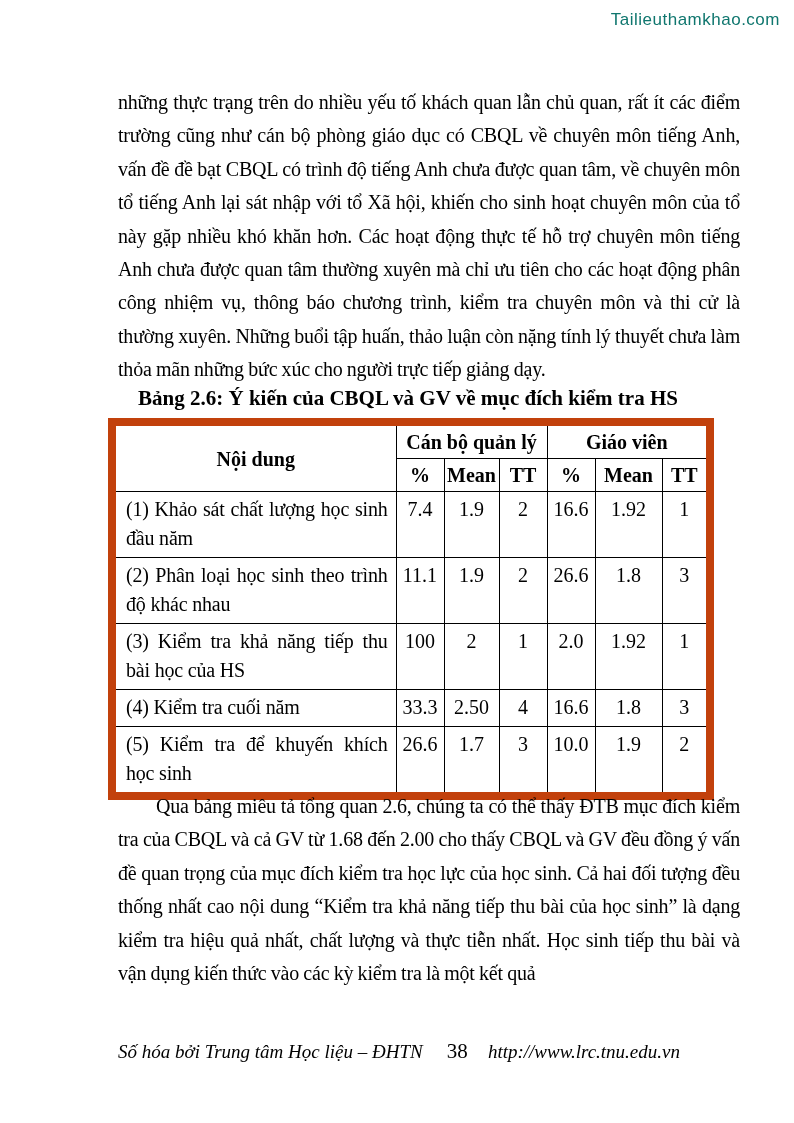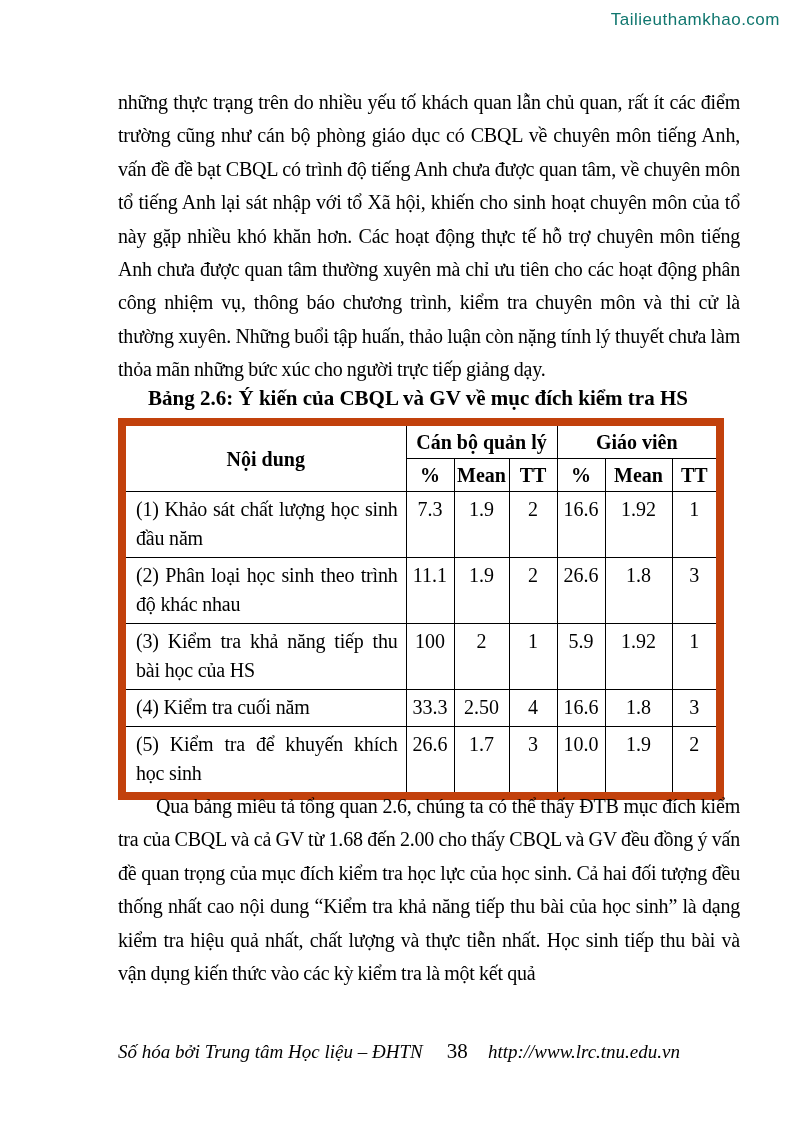--- a/index.html
+++ b/index.html
@@ -17,21 +17,21 @@
     font-size: 17px; color: #0f766e; letter-spacing: 0.5px;
   }
   .para {
     position: absolute; left: 118px; width: 622px;
     font-size: 20px; line-height: 33.4px;
     text-align: justify; letter-spacing: -0.2px; word-spacing: -0.5px;
     margin: 0;
   }
   #para1 { top: 86px; }
   #para2 { top: 790px; text-indent: 38px; }
-  .table-block { position: absolute; left: 118px; top: 386px; width: 600px; }
+  .table-block { position: absolute; left: 108px; top: 386px; width: 600px; }
   .table-title {
     font-size: 21px; font-weight: bold; text-align: center;
     margin: 0 0 7px 0; line-height: 25px;
   }
   table.data-table {
     border-collapse: collapse; table-layout: fixed;
     width: 600px; border: 8px solid #c2410c;
   }
   .data-table th, .data-table td { border: 1px solid #000; }
   .data-table th {
@@ -88,42 +88,42 @@
         <th>Mean</th>
         <th>TT</th>
         <th>%</th>
         <th>Mean</th>
         <th>TT</th>
       </tr>
     </thead>
     <tbody>
       <tr>
         <td class="content-cell">(1) Khảo sát chất lượng học sinh đầu năm</td>
-        <td class="stat-cell">7.3</td>
+        <td class="stat-cell">7.4</td>
         <td class="stat-cell">1.9</td>
         <td class="stat-cell">2</td>
         <td class="stat-cell">16.6</td>
         <td class="stat-cell">1.92</td>
         <td class="stat-cell">1</td>
       </tr>
       <tr>
         <td class="content-cell">(2) Phân loại học sinh theo trình độ khác nhau</td>
         <td class="stat-cell">11.1</td>
         <td class="stat-cell">1.9</td>
         <td class="stat-cell">2</td>
         <td class="stat-cell">26.6</td>
         <td class="stat-cell">1.8</td>
         <td class="stat-cell">3</td>
       </tr>
       <tr>
         <td class="content-cell">(3) Kiểm tra khả năng tiếp thu bài học của HS</td>
         <td class="stat-cell">100</td>
         <td class="stat-cell">2</td>
         <td class="stat-cell">1</td>
-        <td class="stat-cell">5.9</td>
+        <td class="stat-cell">2.0</td>
         <td class="stat-cell">1.92</td>
         <td class="stat-cell">1</td>
       </tr>
       <tr>
         <td class="content-cell">(4) Kiểm tra cuối năm</td>
         <td class="stat-cell">33.3</td>
         <td class="stat-cell">2.50</td>
         <td class="stat-cell">4</td>
         <td class="stat-cell">16.6</td>
         <td class="stat-cell">1.8</td>

